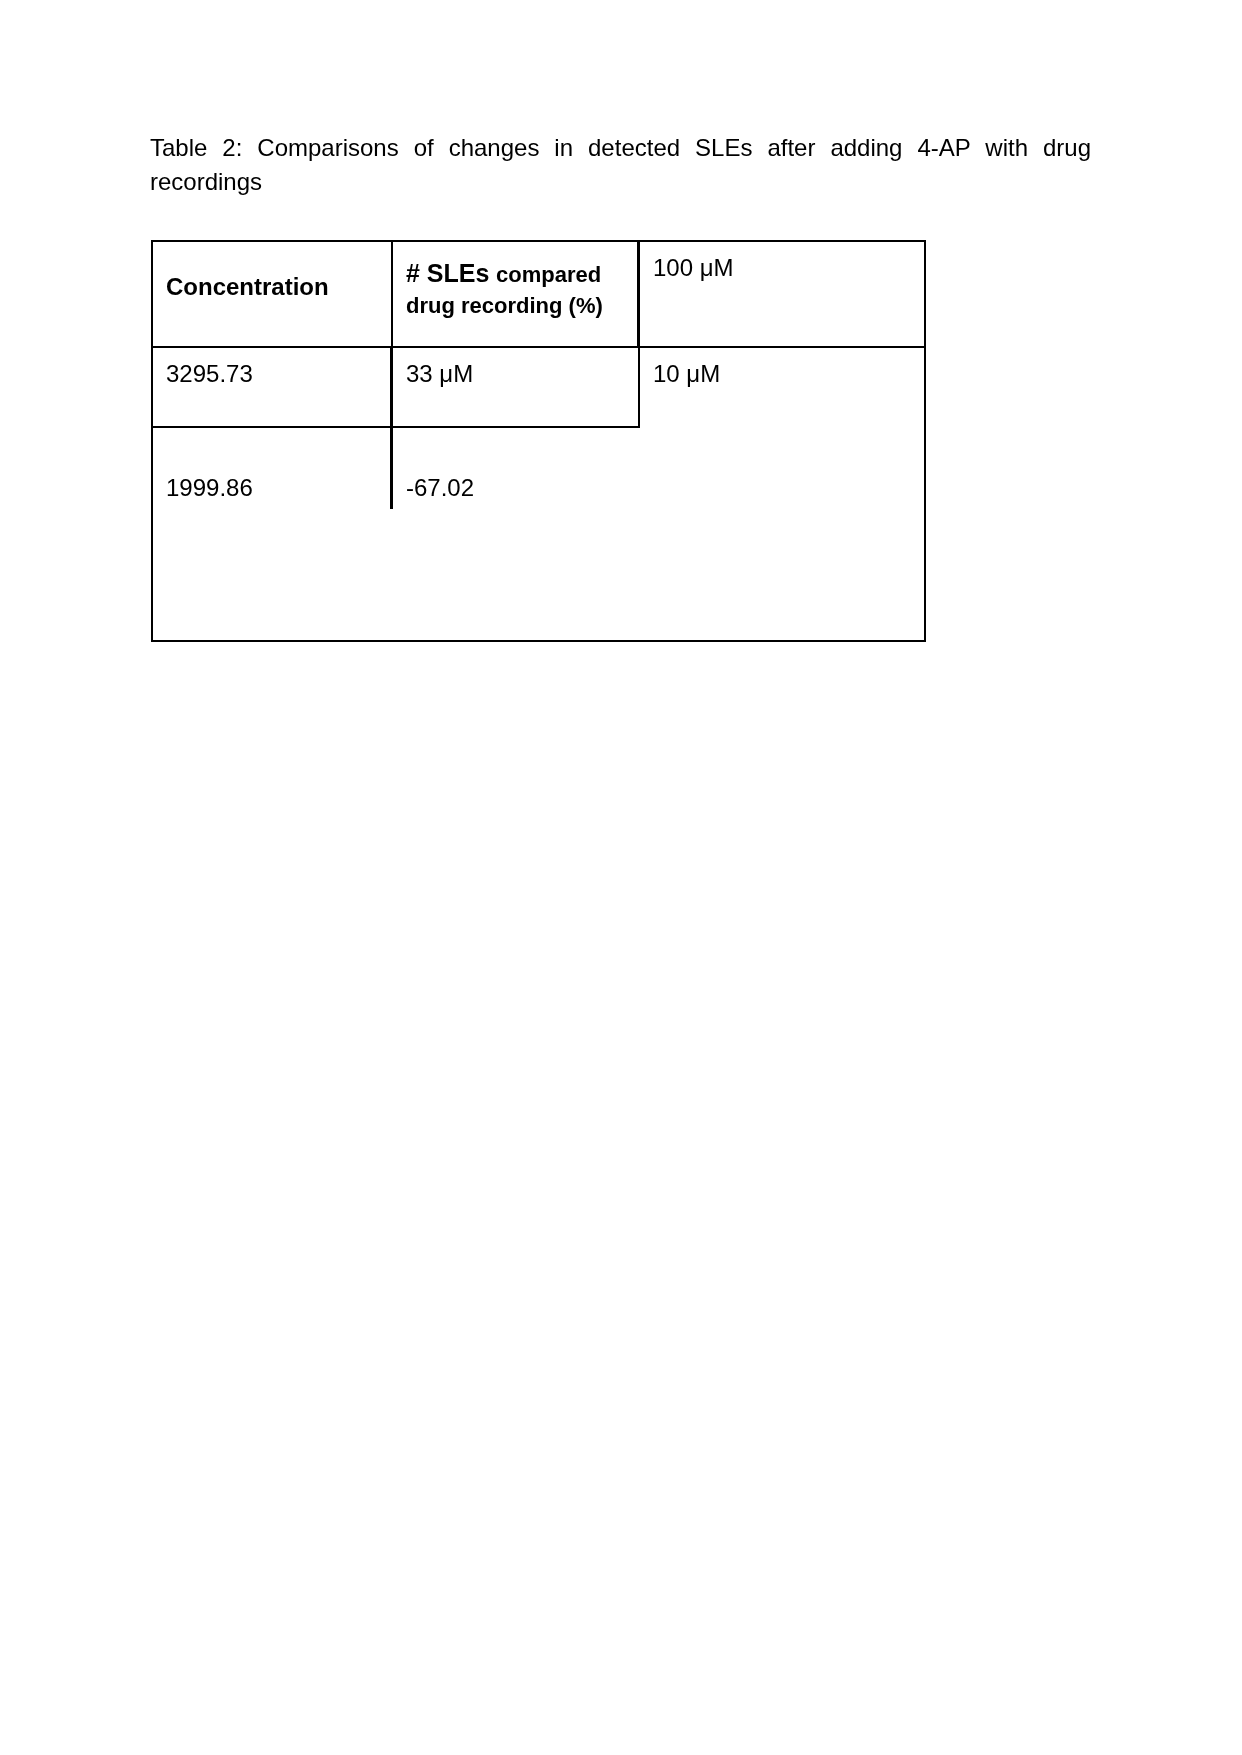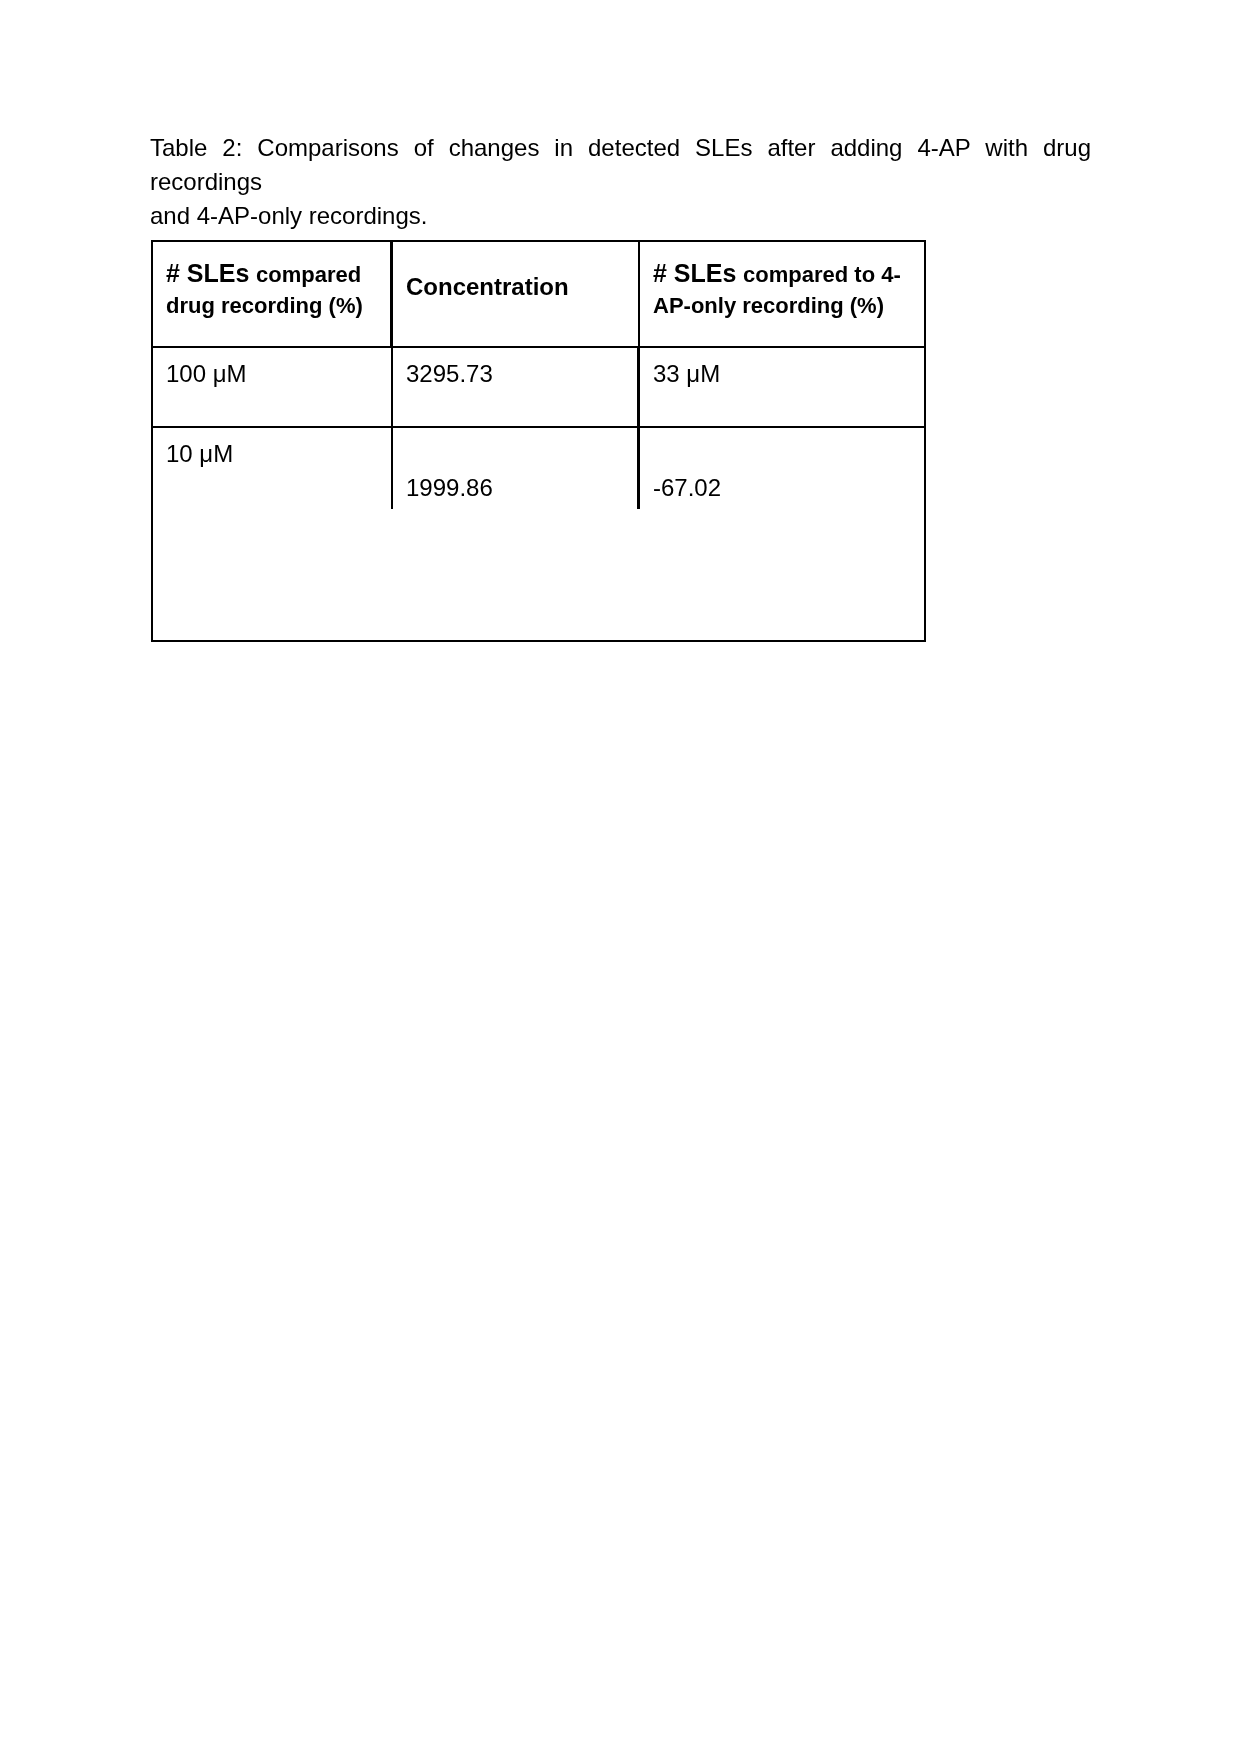--- a/index.html
+++ b/index.html
@@ -61,35 +61,30 @@
   .bold { font-weight: bold; }
   .push { padding-top: 46px; }
 </style>
 </head>
 <body>
 
 <div class="page">
 
   <div class="caption">
     <div class="caption-line-justify">Table 2: Comparisons of changes in detected SLEs after adding 4-AP with drug recordings</div>
-    <div>and 4-AP-only recordings.</div>
   </div>
 
   <div class="tbl">
 
+    <div class="cell c1 rb hdr">
+      <span class="hdr-col1">Concentration</span>
+    </div>
     <div class="cell c2 rb hdr">
       <span class="hdr-big"># SLEs</span>
       <span class="hdr-small">compared drug recording (%)</span>
-    </div>
-    <div class="cell c1 rb hdr">
-      <span class="hdr-col1">Concentration</span>
-    </div>
-    <div class="cell rb hdr">
-      <span class="hdr-big"># SLEs</span>
-      <span class="hdr-small">compared to 4-AP-only recording (%)</span>
     </div>
 
     <div class="cell c1 rb">100 μM</div>
     <div class="cell c2 rb">3295.73</div>
 
     <div class="cell c1 rb">33 μM</div>
 
     <div class="cell c1">10 μM</div>
     <div class="cell c2 push">1999.86</div>
     <div class="cell push">-67.02</div>

